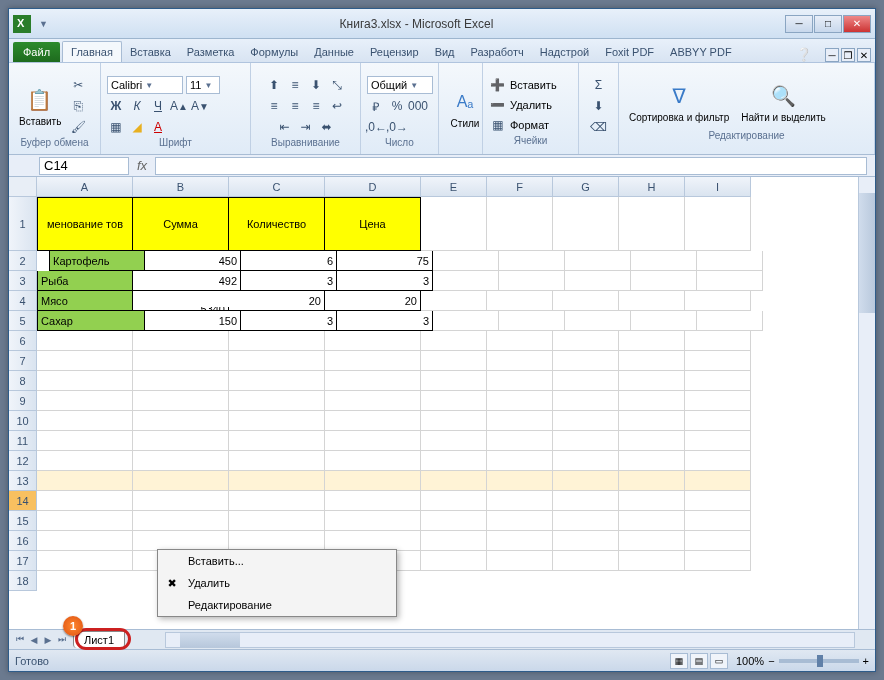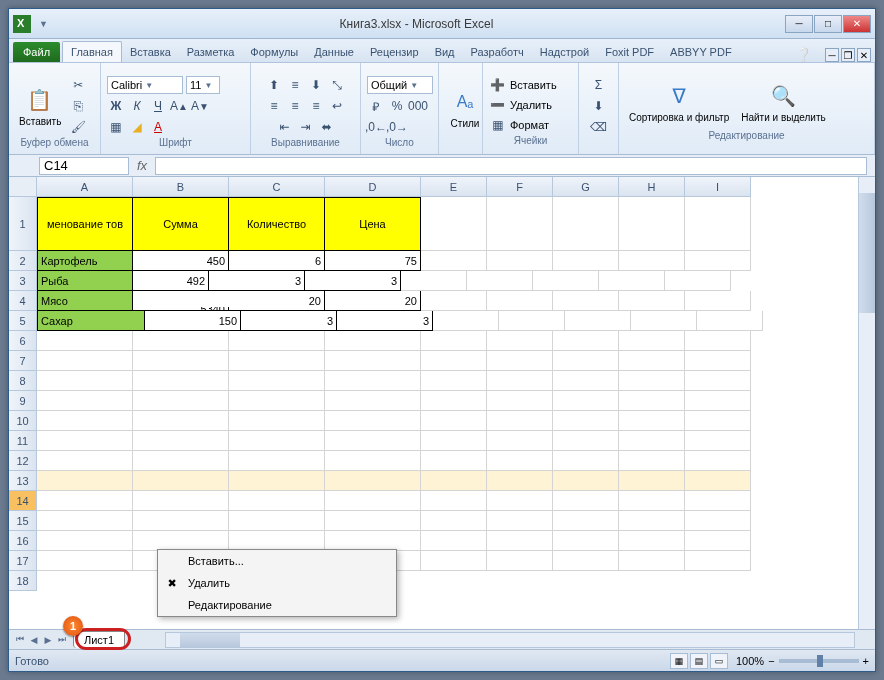--- a/index.html
+++ b/index.html
@@ -310,33 +310,33 @@
               <div class="cell hdr" style="width: 96px;">Сумма</div>
               <div class="cell hdr" style="width: 96px;">Количество</div>
               <div class="cell hdr" style="width: 96px;">Цена</div>
               <div class="cell" style="width: 66px;"></div>
               <div class="cell" style="width: 66px;"></div>
               <div class="cell" style="width: 66px;"></div>
               <div class="cell" style="width: 66px;"></div>
               <div class="cell" style="width: 66px;"></div>
             </div>
             <div class="row">
-              <div class="cell green" style="width: 96px;">Картофель</div>
+              <div class="cell green" style="width: 96px; margin-left: 12px;">Картофель</div>
               <div class="cell data" style="width: 96px;">450</div>
               <div class="cell data" style="width: 96px;">6</div>
               <div class="cell data" style="width: 96px;">75</div>
               <div class="cell" style="width: 66px;"></div>
               <div class="cell" style="width: 66px;"></div>
               <div class="cell" style="width: 66px;"></div>
               <div class="cell" style="width: 66px;"></div>
               <div class="cell" style="width: 66px;"></div>
             </div>
             <div class="row">
               <div class="cell green" style="width: 96px;">Рыба</div>
-              <div class="cell data" style="width: 76px;">492</div>
+              <div class="cell data" style="width: 108px;">492</div>
               <div class="cell data" style="width: 96px;">3</div>
               <div class="cell data" style="width: 96px;">3</div>
               <div class="cell" style="width: 66px;"></div>
               <div class="cell" style="width: 66px;"></div>
               <div class="cell" style="width: 66px;"></div>
               <div class="cell" style="width: 66px;"></div>
               <div class="cell" style="width: 66px;"></div>
             </div>
             <div class="row">
               <div class="cell green" style="width: 96px;">Мясо</div>

